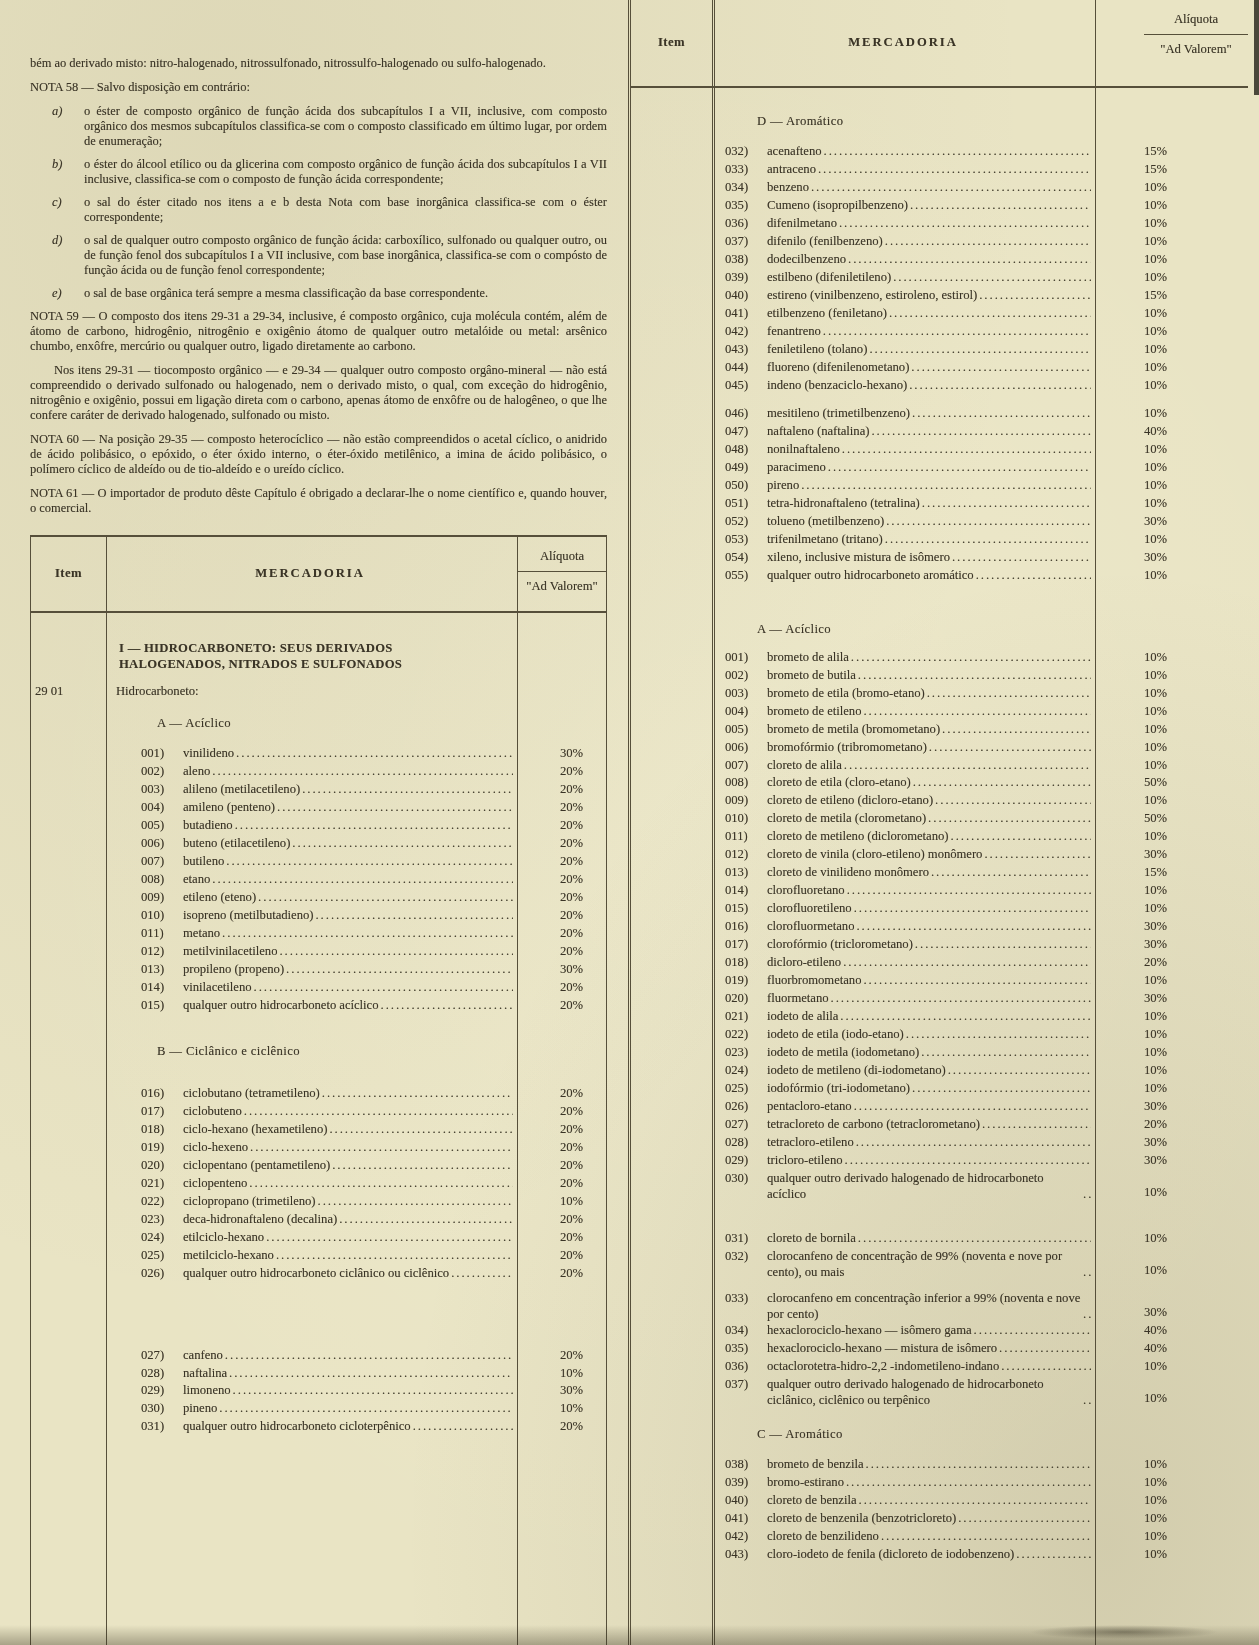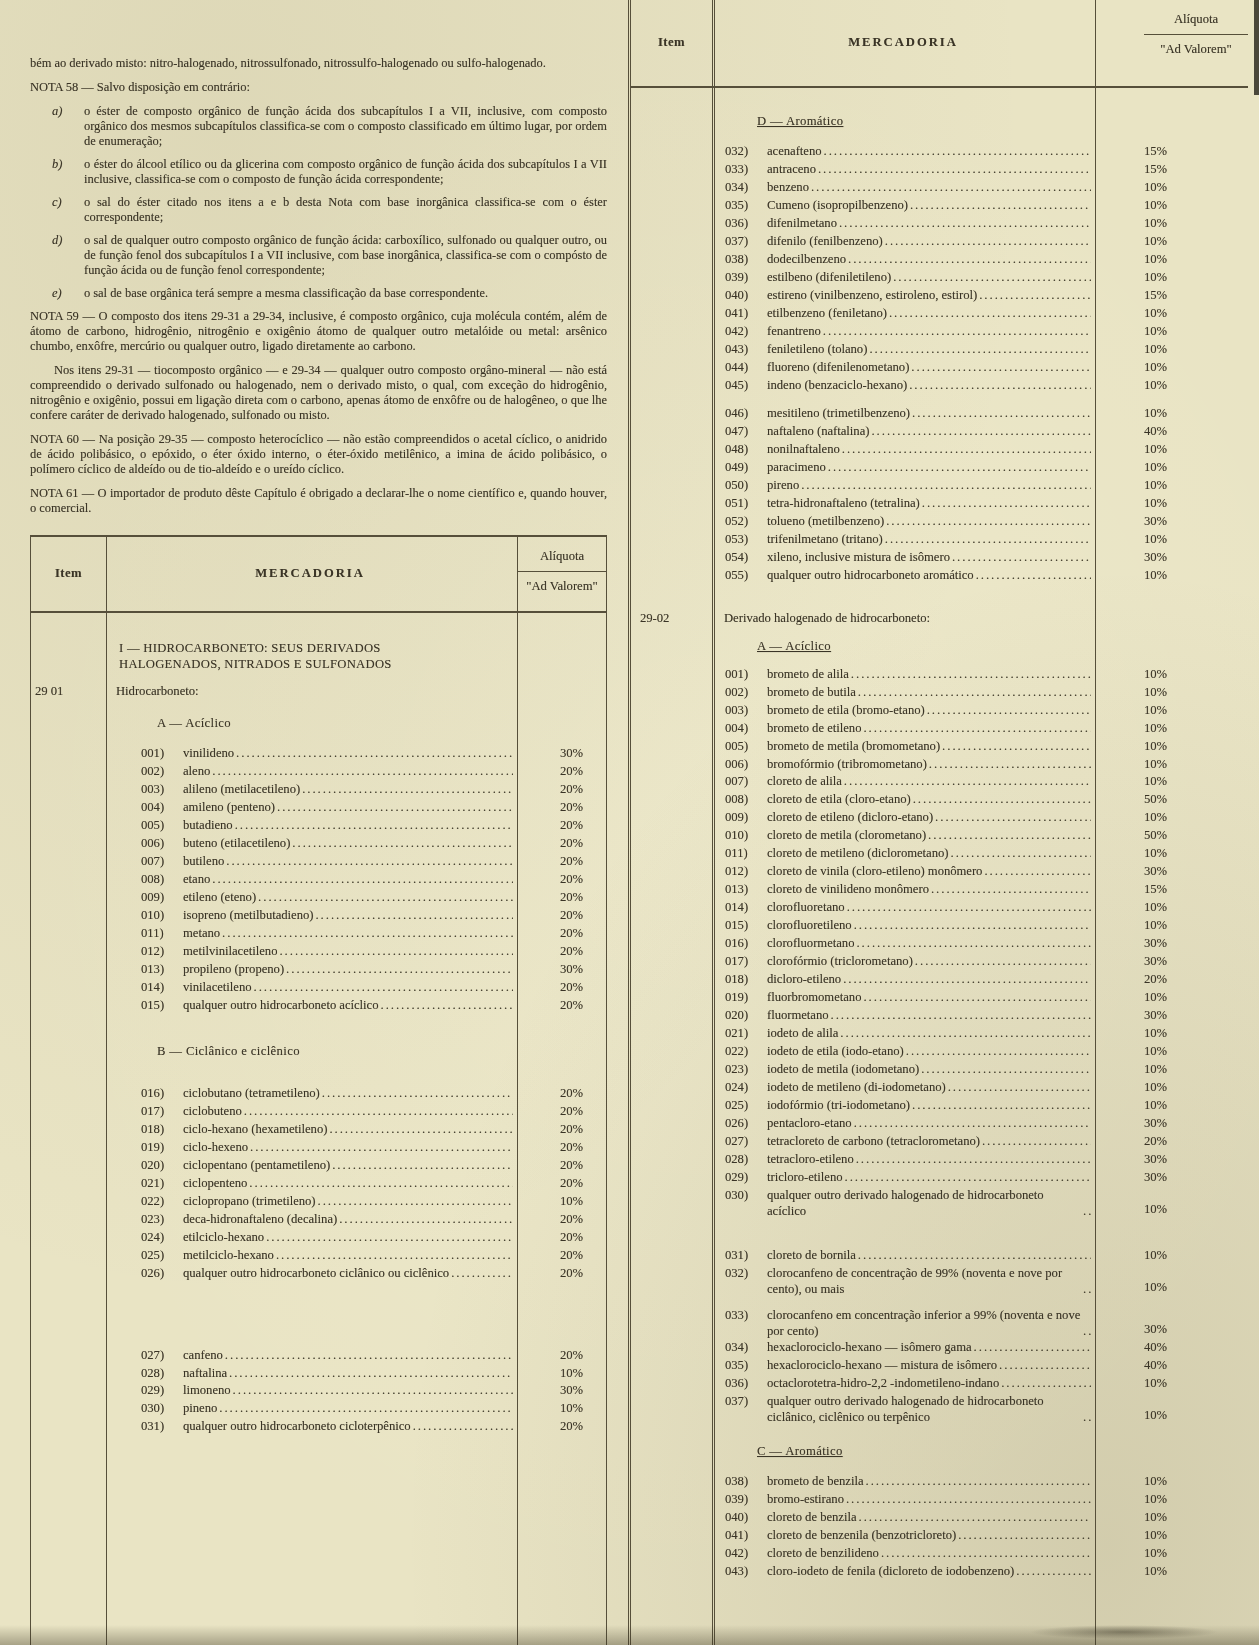--- a/index.html
+++ b/index.html
@@ -42,26 +42,26 @@
   .c-merc { flex:1; border-right:1px solid var(--rule); padding-right:4px; min-width:0; }
   .c-rate { width:88px; flex:none; display:flex; align-items:flex-end; padding:0 2px 2px 42px; }
   .t-right .c-rate { width:152px; padding-left:48px; }
 
   .th-item { display:flex; align-items:center; justify-content:center; font-weight:700; letter-spacing:.5px; }
   .th-merc { display:flex; align-items:center; justify-content:center; font-weight:700; letter-spacing:2px; }
   .th-rate { display:flex; flex-direction:column; padding:0; align-items:stretch; }
   .th-al1 { text-align:center; padding:12px 2px 6px; border-bottom:1px solid var(--rule); }
   .th-al2 { text-align:center; padding-top:7px; }
 
-  .sec-heading { font-weight:400; letter-spacing:.3px; padding:2px 56px 2px 12px; }
+  .sec-heading { font-weight:700; letter-spacing:.3px; padding:2px 56px 2px 12px; }
   .code { padding-left:4px; padding-top:1px; }
   .t-right .code { padding-left:9px; }
   .item-title { padding-left:9px; padding-top:1px; }
   .group-title { padding-left:50px; margin:2px 0; letter-spacing:.4px; }
-  .t-right .group-title { padding-left:42px;text-decoration:underline; }
+  .t-right .group-title { padding-left:42px; }
 
   .row-inner { display:flex; align-items:flex-end; }
   .t-left .row-inner { padding-left:34px; }
   .t-right .row-inner { padding-left:10px; }
   .num { width:42px; flex:none; align-self:flex-start; }
   .nmwrap { flex:1; display:flex; align-items:flex-end; min-width:0; }
   .nm { }
   .dots { flex:1; min-width:10px; overflow:hidden; white-space:nowrap; letter-spacing:2px; color:#45402f; padding:0 2px; }
   .rate { }
 
@@ -1054,29 +1054,20 @@
             </div>
             <div class="c-rate">
               <span class="rate">10%</span>
             </div>
           </div>
           <div class="trow" style="height: 24px;">
             <div class="c-item"></div>
             <div class="c-merc"></div>
             <div class="c-rate"></div>
           </div>
-          <div class="trow">
-            <div class="c-item">
-              <div class="code">29-02</div>
-            </div>
-            <div class="c-merc">
-              <div class="item-title">Derivado halogenado de hidrocarboneto:</div>
-            </div>
-            <div class="c-rate"></div>
-          </div>
           <div class="trow" style="height: 10px;">
             <div class="c-item"></div>
             <div class="c-merc"></div>
             <div class="c-rate"></div>
           </div>
           <div class="trow">
             <div class="c-item"></div>
             <div class="c-merc">
               <div class="group-title">A — Acíclico</div>
             </div>

